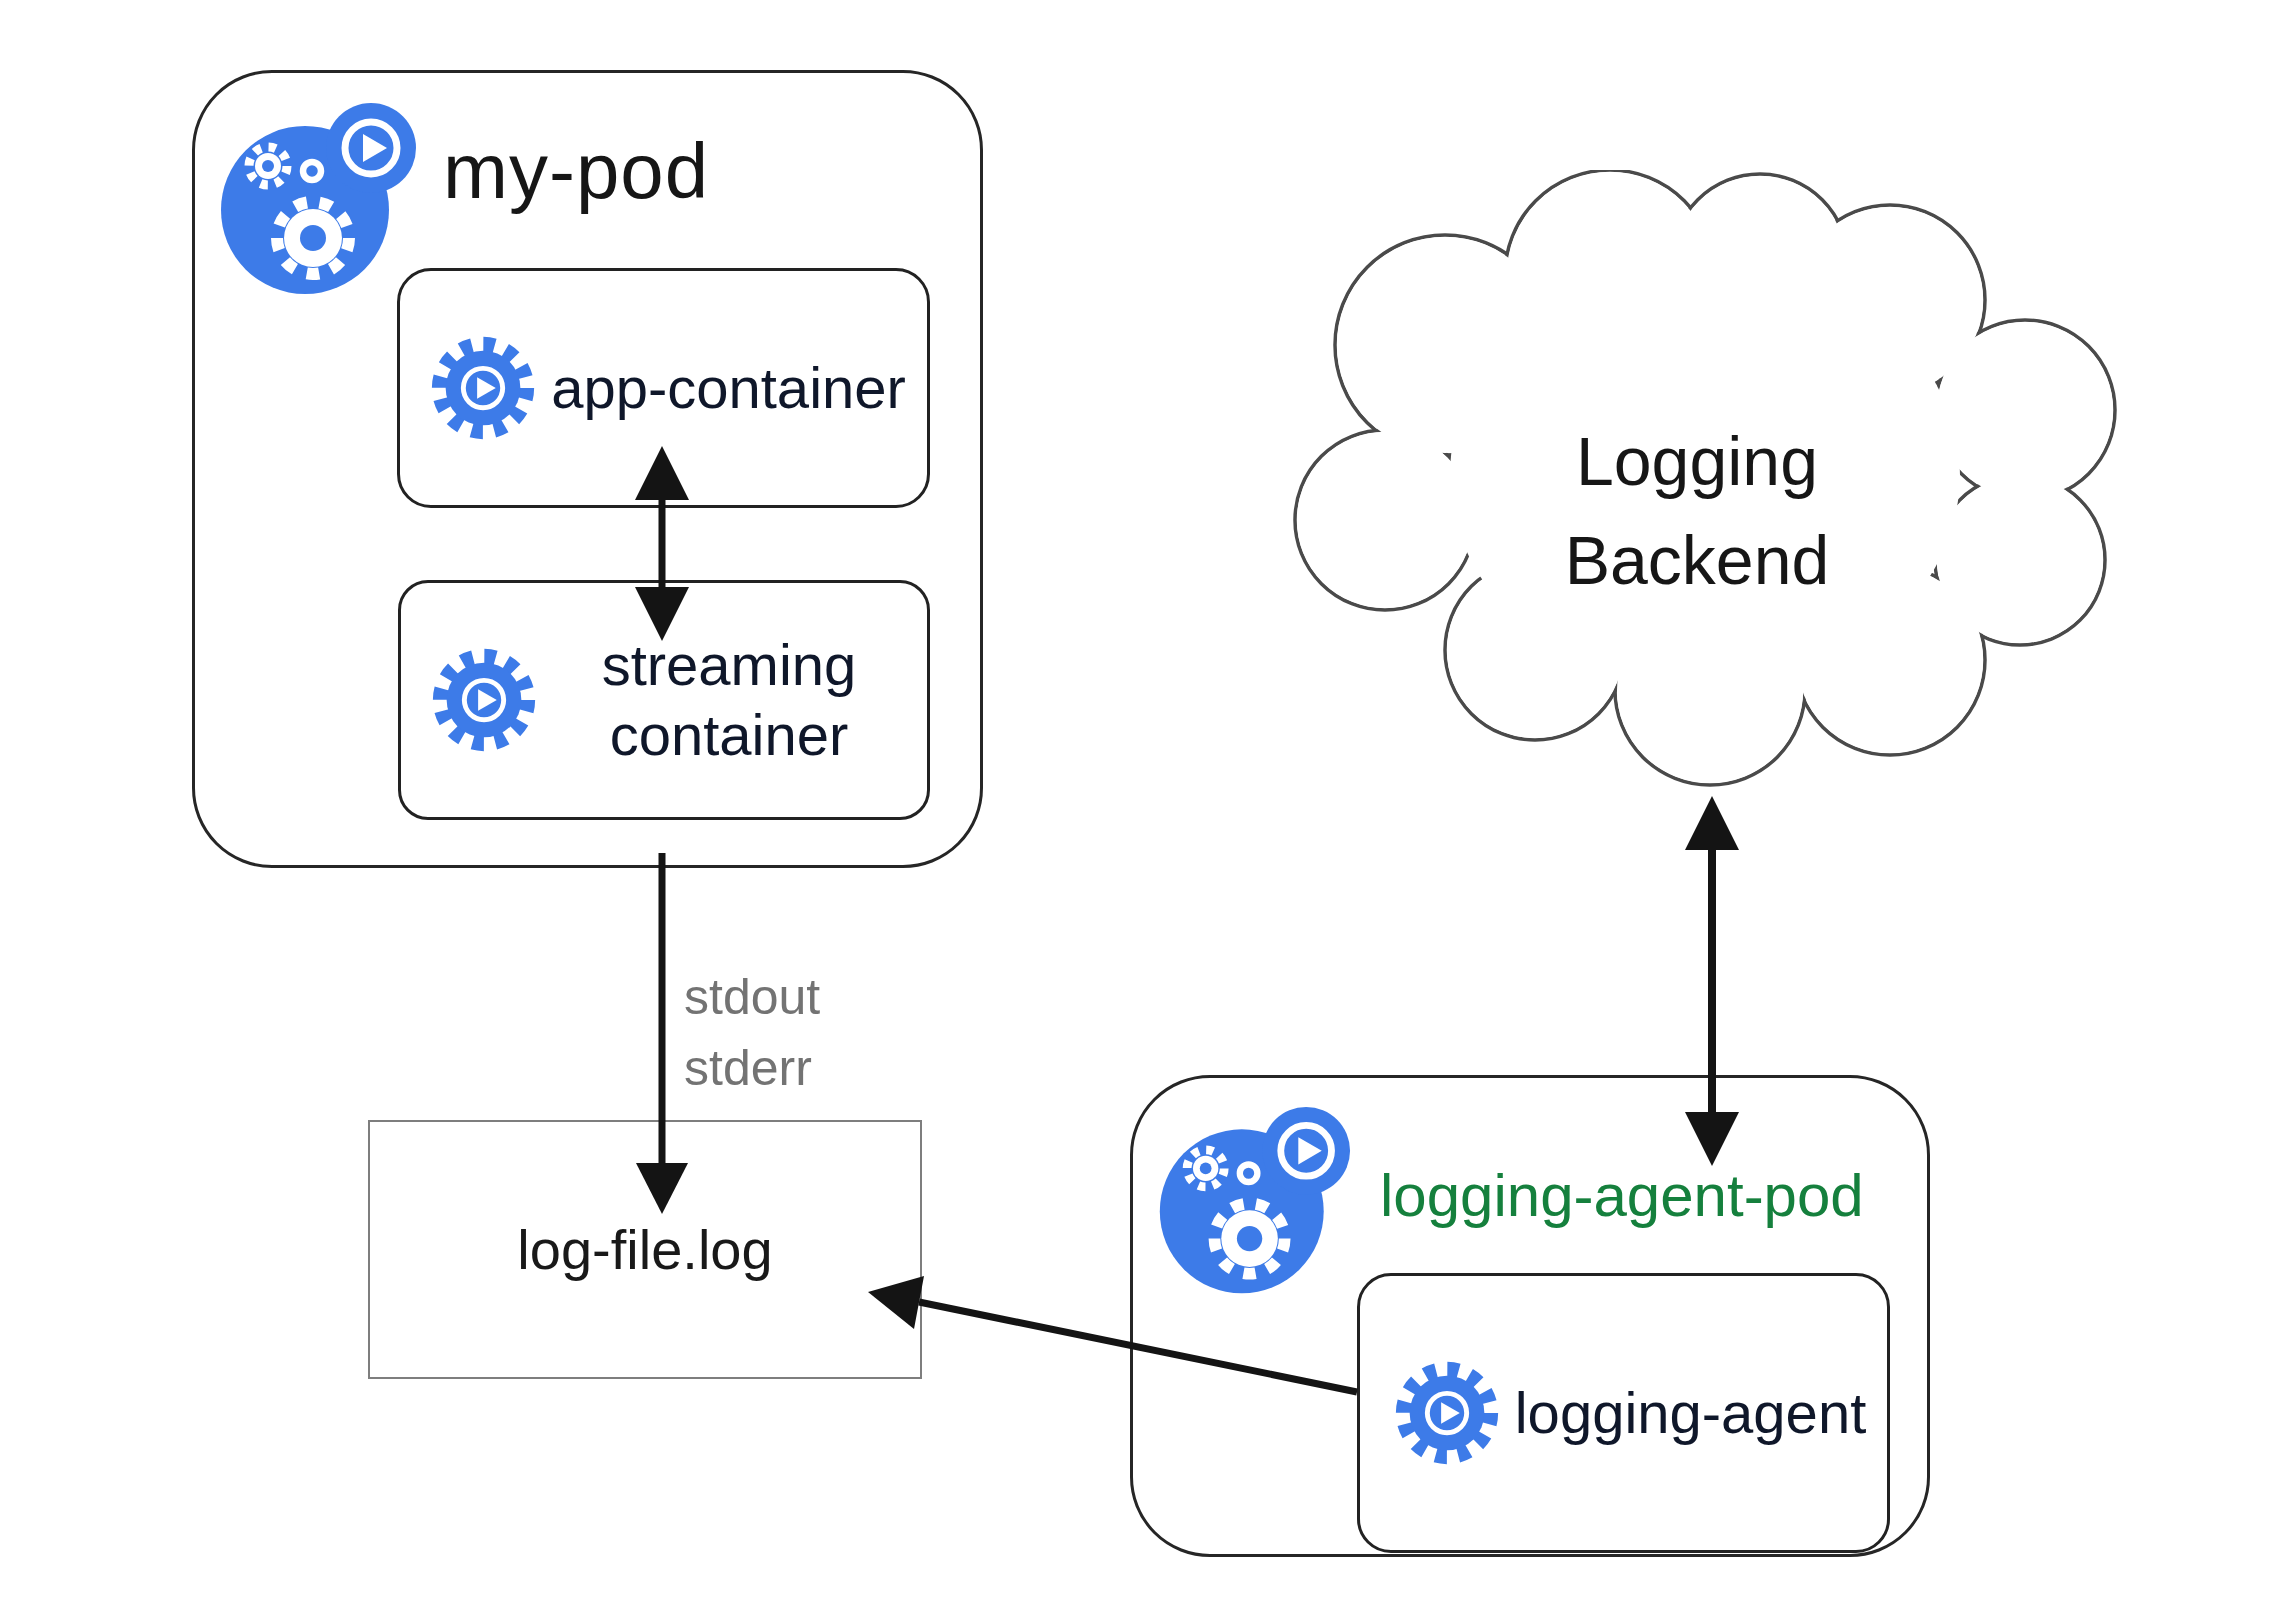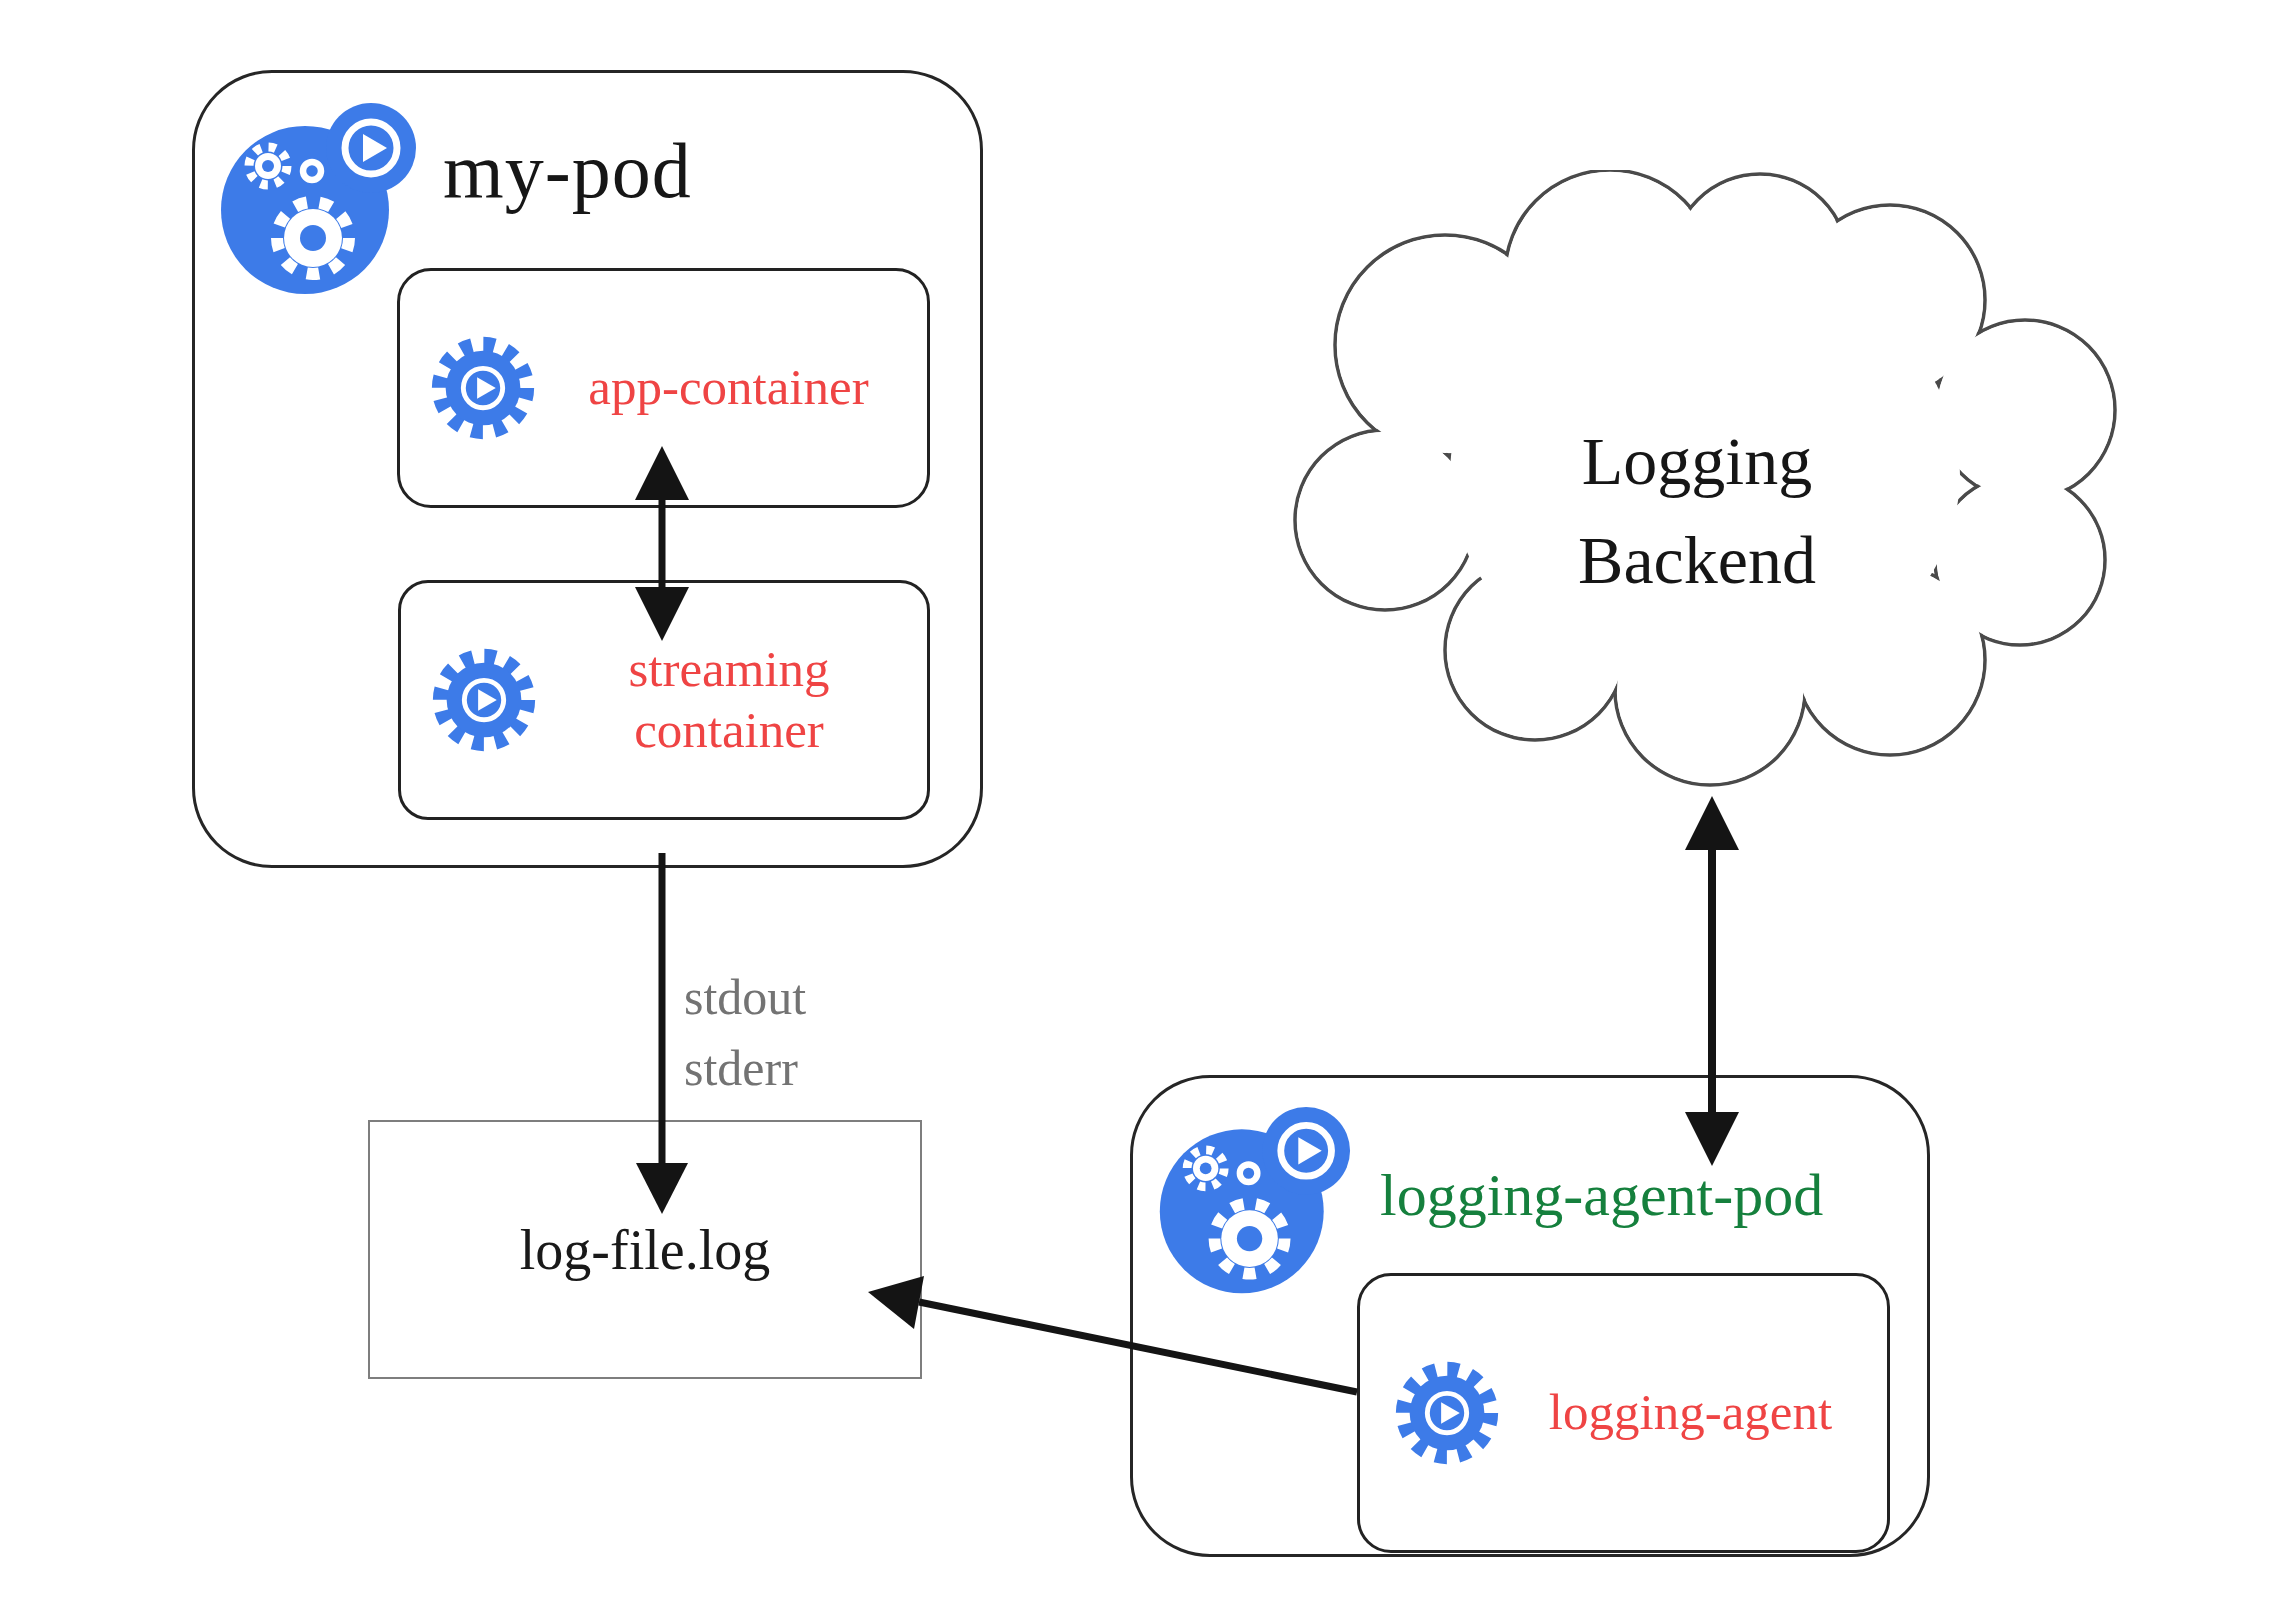--- a/index.html
+++ b/index.html
@@ -1,29 +1,29 @@
 <!DOCTYPE html>
 <html><head>
 <meta charset="utf-8">
 <style>
   html,body{margin:0;padding:0;background:#ffffff;}
   .stage{
     position:relative;width:2284px;height:1610px;background:#ffffff;overflow:hidden;
-    font-family:Liberation Serif, serif;color:#1c1c1c;
+    font-family:Liberation Sans, sans-serif;color:#1c1c1c;
   }
   .box{position:absolute;background:#ffffff;box-sizing:border-box;}
   .pod-box{border:3px solid #262626;border-radius:80px;}
   .container-box{border:3px solid #222222;border-radius:34px;display:flex;align-items:center;}
   .plain-box{border:2px solid #7e7e7e;display:flex;align-items:center;justify-content:center;}
   .icon{position:absolute;}
   .gear-icon{flex:0 0 auto;}
   .title{position:absolute;white-space:nowrap;}
   .mypod-title{font-size:78px;color:#161616;letter-spacing:1px;}
   .pod2-title{font-size:60px;color:#15803d;text-align:left;}
-  .container-label{flex:1 1 auto;text-align:center;font-size:51px;color:#ef4444;line-height:1.2;padding-right:12px;}
+  .container-label{flex:1 1 auto;text-align:center;font-size:58px;color:#0f172a;line-height:1.2;padding-right:12px;}
   .wrap-narrow{max-width:330px;margin:0 auto;}
   .logfile-label{font-size:56px;color:#191919;}
   .cloud-label{position:absolute;text-align:center;font-size:68px;line-height:1.45;color:#161616;}
   .flow-label{position:absolute;font-size:50px;line-height:1.42;color:#737373;}
   .preline{white-space:pre-line;}
   .overlay{position:absolute;left:0;top:0;pointer-events:none;}
 </style>
 </head>
 <body>
 

